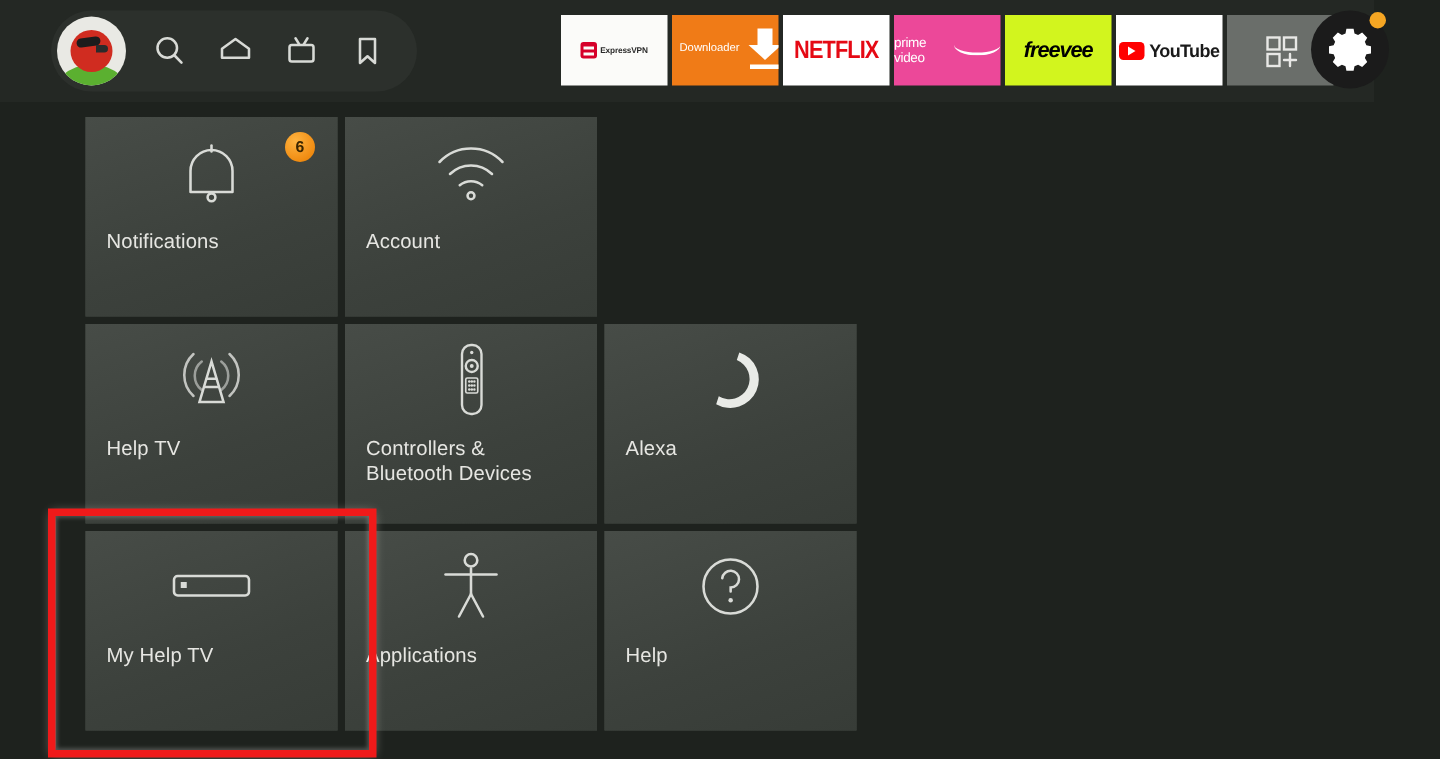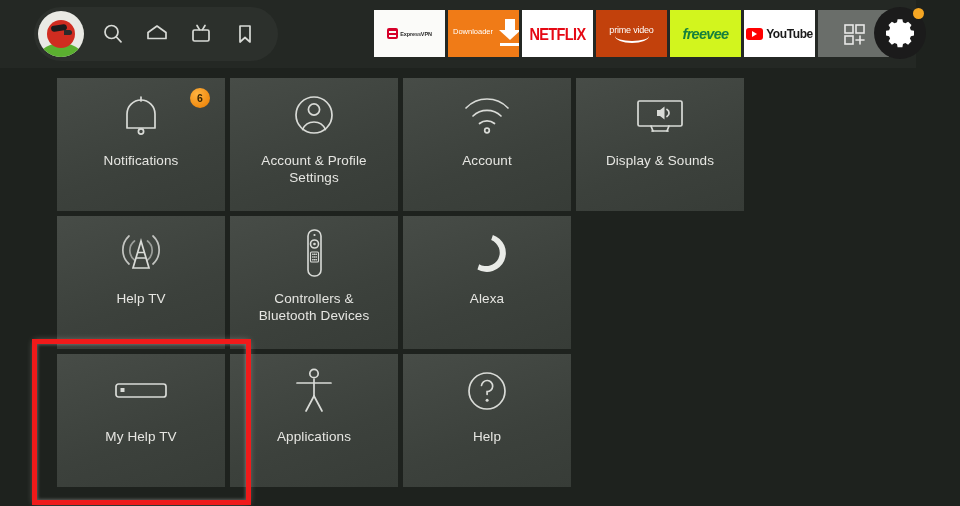--- a/index.html
+++ b/index.html
@@ -164,38 +164,38 @@
   .app-netflix { background: #ffffff; }
   .app-netflix .nf-text {
     font-family: "Liberation Sans", sans-serif;
     font-weight: bold;
     font-size: 14.5px;
     color: #e50914;
     letter-spacing: -0.6px;
     transform: scaleY(1.15);
   }
 
-  .app-prime { background: #c2410c; flex-direction: column; gap: 0; }
+  .app-prime { background: #ec4899; flex-direction: row; gap: 0; }
   .app-prime .pv-text {
     font-size: 9px;
     color: #ffffff;
     letter-spacing: -0.2px;
     margin-bottom: 1px;
   }
   .app-prime .pv-smile {
     width: 34px; height: 7px;
     border-bottom: 2px solid #ffffff;
     border-radius: 0 0 50% 50% / 0 0 100% 100%;
   }
 
   .app-freevee { background: #d2f51e; }
   .app-freevee .fv-text {
     font-size: 14.5px;
     font-weight: bold;
-    color: #15803d;
+    color: #000000;
     font-style: italic;
     letter-spacing: -0.7px;
   }
 
   .app-youtube { background: #ffffff; gap: 3px; }
   .app-youtube .yt-play {
     width: 17px; height: 12px;
     background: #ff0000;
     border-radius: 3px;
     position: relative;
@@ -265,21 +265,21 @@
   .tile-icon {
     height: 74px;
     display: flex;
     align-items: center;
     justify-content: center;
     width: 100%;
   }
   .tile-label {
     font-size: 13.5px;
     color: #e6e6e2;
-    text-align: center;
+    text-align: left;
     line-height: 17px;
     width: 140px;
     letter-spacing: 0.1px;
   }
   .tile-badge {
     position: absolute;
     right: 15px; top: 10px;
     width: 20px; height: 20px;
     border-radius: 50%;
     background: radial-gradient(circle at 35% 30%, #ffb340 0%, #f08c12 70%, #e07b06 100%);
@@ -428,56 +428,33 @@
       <div class="tile-icon">
         <svg class="ic" width="46" height="50" viewBox="0 0 46 50" fill="none" stroke="#d9dbd7" stroke-width="1.7" stroke-linecap="round" stroke-linejoin="round">
           <path d="M23 7 V11"></path>
           <path d="M9 38 V24 a14 14 0 0 1 28 0 V38 Z"></path>
           <circle cx="23" cy="41.5" r="2.6"></circle>
         </svg>
       </div>
       <div class="tile-label">Notifications</div>
     </div>
 
-    <div class="tile">
-      <div class="tile-icon">
-        <svg class="ic" width="50" height="50" viewBox="0 0 50 50" fill="none" stroke="#d9dbd7" stroke-width="1.7" stroke-linecap="round">
-          <circle cx="25" cy="25" r="18"></circle>
-          <circle cx="25" cy="19.5" r="5.6"></circle>
-          <path d="M13.6 39.5 a12.4 12.4 0 0 1 22.8 0"></path>
-        </svg>
-      </div>
-      <div class="tile-label">Account &amp; Profile Settings</div>
-    </div>
 
     <div class="tile">
       <div class="tile-icon">
         <svg class="ic" width="54" height="44" viewBox="0 0 54 44" fill="none" stroke="#d9dbd7" stroke-width="1.7" stroke-linecap="round">
           <path d="M6 15 a29 29 0 0 1 42 0"></path>
           <path d="M13 23 a20 20 0 0 1 28 0"></path>
           <path d="M19.5 30.5 a12 12 0 0 1 15 0"></path>
           <circle cx="27" cy="37.5" r="2.3"></circle>
         </svg>
       </div>
       <div class="tile-label">Account</div>
     </div>
 
-    <div class="tile">
-      <div class="tile-icon">
-        <svg class="ic" width="56" height="44" viewBox="0 0 56 44" fill="none" stroke="#d9dbd7" stroke-width="1.7" stroke-linecap="round" stroke-linejoin="round">
-          <rect x="6" y="8" width="44" height="25" rx="1.5"></rect>
-          <path d="M20 38 h16"></path>
-          <path d="M19 33 l2 5"></path>
-          <path d="M37 33 l-2 5"></path>
-          <path d="M25 17 h3 l4.5 -3.5 v13 L28 23 h-3 Z" fill="#d9dbd7" stroke="none"></path>
-          <path d="M35 16.5 a4 4 0 0 1 0 7"></path>
-        </svg>
-      </div>
-      <div class="tile-label">Display &amp; Sounds</div>
-    </div>
 
   </div>
 
   <div class="grid-row">
 
 
     <div class="tile">
       <div class="tile-icon">
         <svg class="ic" width="50" height="50" viewBox="0 0 50 50" fill="none" stroke="#d9dbd7" stroke-width="1.7" stroke-linecap="round">
           <path d="M13 8 a19 19 0 0 0 0 28" opacity="0.85"></path>

